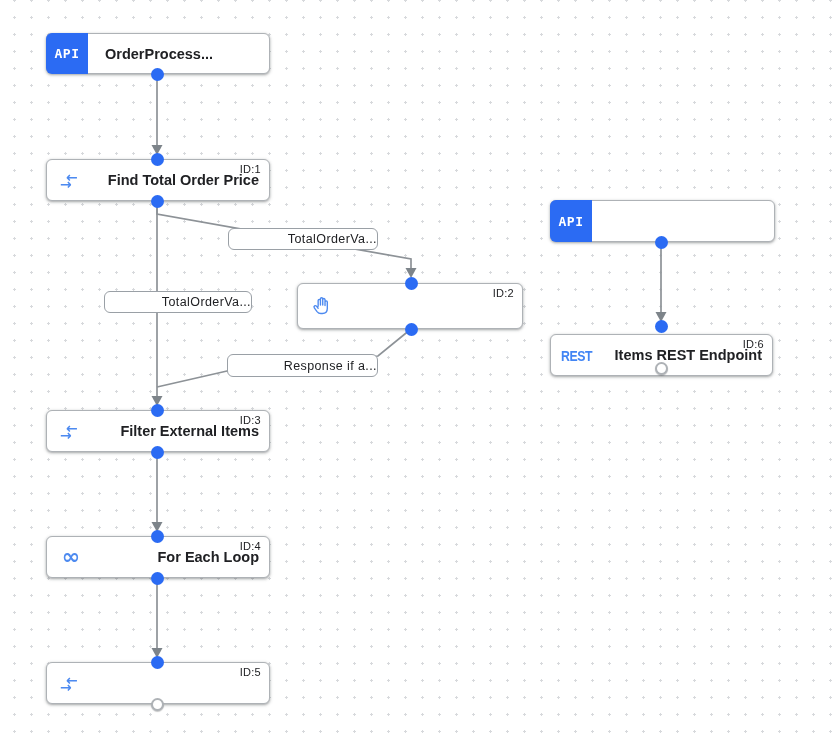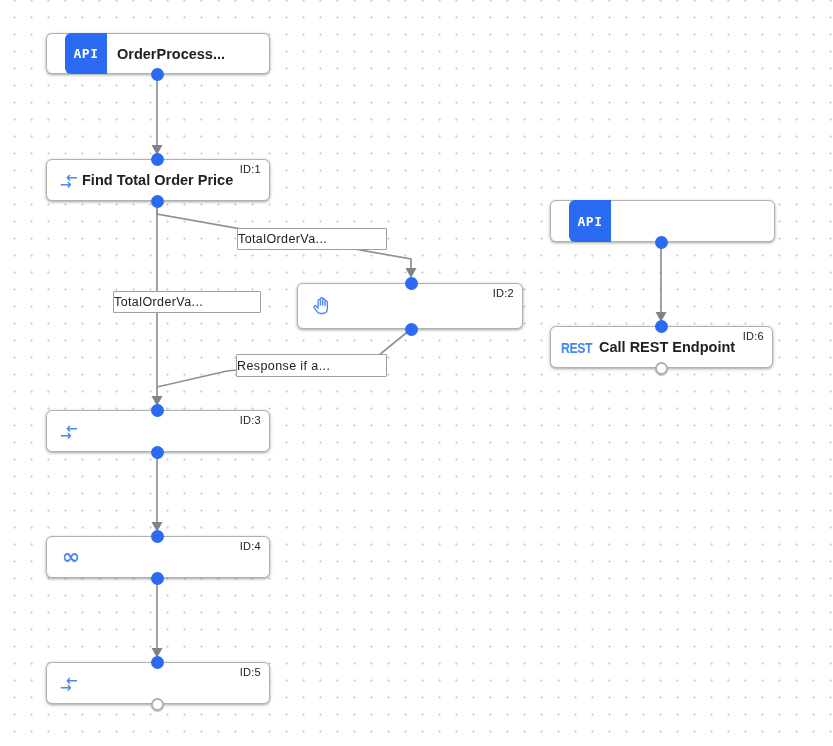--- a/index.html
+++ b/index.html
@@ -28,36 +28,36 @@
     box-shadow:0 1px 2px rgba(60,64,67,.30), 0 1px 3px 1px rgba(60,64,67,.15);
     display:flex; align-items:center;
   }
   .n-order    { left:46px;  top:33px;  width:224px; height:41px; }
   .n-find     { left:46px;  top:159px; width:224px; height:42px; }
   .n-approval { left:297px; top:283px; width:226px; height:46px; }
   .n-filter   { left:46px;  top:410px; width:224px; height:42px; }
   .n-foreach  { left:46px;  top:536px; width:224px; height:42px; }
   .n-build    { left:46px;  top:662px; width:224px; height:42px; }
   .n-report   { left:550px; top:200px; width:225px; height:42px; }
-  .n-callrest { left:550px; top:326px; width:223px; height:42px; }
+  .n-callrest { left:550px; top:334px; width:223px; height:42px; }
 
   .node-title {
-    flex:1; text-align:left;
+    flex:1; text-align:right;
     font-size:14.5px; font-weight:bold; color:#202124;
     white-space:nowrap; overflow:hidden;
     padding-right:10px;
   }
-  .trigger .node-title { text-align:left; padding-left:28px; }
+  .trigger .node-title { text-align:left; padding-left:16px; }
 
   .api-badge {
     position:absolute; left:-1px; top:-1px; bottom:-1px; width:42px;
     background:#2b6bf3; border-radius:6px 0 0 6px;
     display:flex; align-items:center; justify-content:center;
     color:#fff; font-family:"DejaVu Sans Mono", monospace;
-    font-weight:bold; font-size:13px; letter-spacing:0.5px;margin-left:19px;
+    font-weight:bold; font-size:13px; letter-spacing:0.5px;
   }
   .trigger { padding-left:42px; }
 
   .icon-box {
     width:22px; height:22px; margin-left:13px; flex:0 0 auto;
     display:flex; align-items:center; justify-content:center;
     position:relative;
   }
   .dm-icon { position:relative; width:22px; height:22px; }
   .dm-icon .ar {
@@ -88,25 +88,24 @@
     background:#2b6bf3;
   }
   .port.hollow {
     background:#fff; border:2px solid #aeb2b6;
     box-shadow:0 1px 1px rgba(60,64,67,.3);
   }
 
   
   .edge-label {
     position:absolute; z-index:3;
-    background:#fff; border:1px solid #9aa0a6; border-radius:1px;
-    display:flex; align-items:center; justify-content:flex-start;
+    background:#fff; border:1px solid #9aa0a6; border-radius:6px;
+    display:flex; align-items:center; justify-content:flex-end;
     font-size:12.5px; color:#202124; letter-spacing:0.4px;
     white-space:nowrap;
-    margin-left:9px;
   }
   .el-1 { left:228px; top:228px; width:150px; height:22px; }
   .el-2 { left:104px; top:291px; width:148px; height:22px; }
   .el-3 { left:227px; top:354px; width:151px; height:23px; }
 </style>
 </head>
 <body>
 
 <div class="canvas">
 
@@ -160,27 +159,29 @@
     <span class="id-tag">ID:2</span>
   </div>
 
   <div class="node n-filter">
     <div class="icon-box">
       <div class="dm-icon">
         <span class="ar ar-r">→</span>
         <span class="ar ar-l">←</span>
       </div>
     </div>
+    <div class="node-title">Filter External Items</div>
     <span class="id-tag">ID:3</span>
   </div>
 
   <div class="node n-foreach">
     <div class="icon-box">
       <span class="inf-icon">∞</span>
     </div>
+    <div class="node-title">For Each Loop</div>
     <span class="id-tag">ID:4</span>
   </div>
 
   <div class="node n-build">
     <div class="icon-box">
       <div class="dm-icon">
         <span class="ar ar-r">→</span>
         <span class="ar ar-l">←</span>
       </div>
     </div>
@@ -188,21 +189,21 @@
   </div>
 
   <div class="node trigger n-report">
     <div class="api-badge">
       <span>API</span>
     </div>
   </div>
 
   <div class="node n-callrest">
     <span class="rest-badge">REST</span>
-    <div class="node-title">Call REST Endpoint</div>
+    <div class="node-title">Items REST Endpoint</div>
     <span class="id-tag">ID:6</span>
   </div>
 
   <div class="edge-label el-1">
     <span>TotalOrderVa...</span>
   </div>
   <div class="edge-label el-2">
     <span>TotalOrderVa...</span>
   </div>
   <div class="edge-label el-3">

